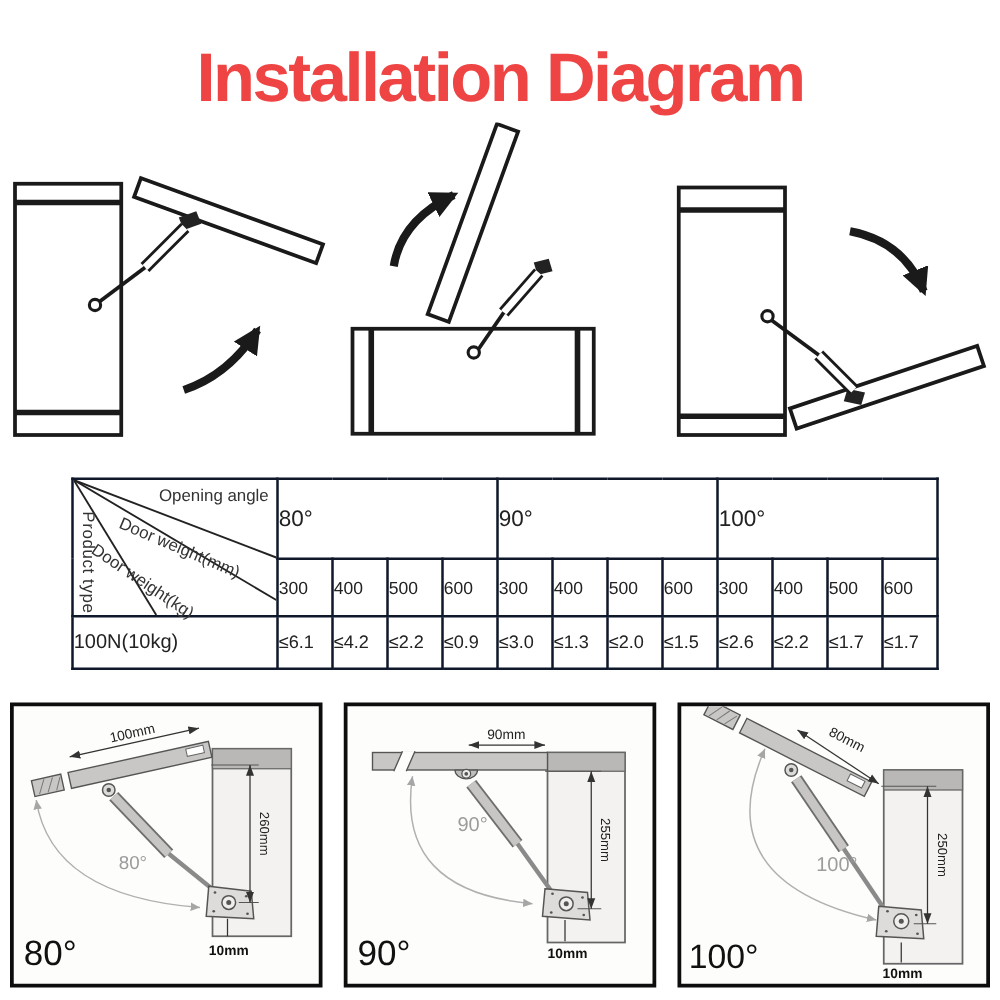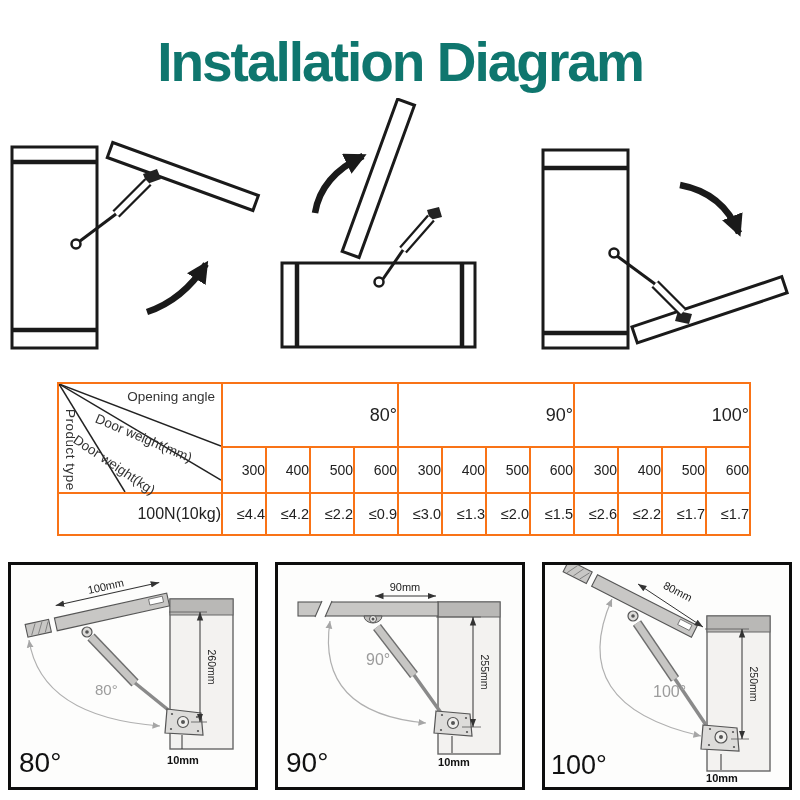--- a/index.html
+++ b/index.html
@@ -1,25 +1,25 @@
 <!DOCTYPE html>
 <html><head>
 <meta charset="utf-8">
 <style>
   html,body{margin:0;padding:0;background:#fff;}
   .page{position:relative;width:800px;height:800px;background:#fff;overflow:hidden;
         font-family:"Liberation Sans",sans-serif;color:#111;}
   .title{position:absolute;top:30px;left:0;width:800px;text-align:center;
-         font-size:55px;font-weight:bold;letter-spacing:-2px;color:#0f766e;
+         font-size:55px;font-weight:bold;letter-spacing:-2px;color:#ef4444;
          font-family:"Liberation Sans",sans-serif;}
   .diagrams{position:absolute;top:98px;left:0;width:800px;height:277px;display:flex;}
   .diagrams svg{display:block;}
   
   .spec-table{position:absolute;top:382px;left:57px;border-collapse:collapse;table-layout:fixed;}
-  .spec-table td{border:2px solid #f97316;text-align:right;vertical-align:middle;
+  .spec-table td{border:2px solid #0f172a;text-align:left;vertical-align:middle;
                  font-family:"Liberation Sans",sans-serif;color:#222;padding:0;}
   td.corner{position:relative;width:162px;height:108px;padding:0;}
   td.angle{height:62px;font-size:18px;}
   td.wcol{height:44px;font-size:14px;}
   td.rowlabel{height:40px;font-size:16px;}
   td.val{height:40px;font-size:14.5px;}
   .corner svg{position:absolute;left:0;top:0;width:100%;height:100%;}
   .corner .lbl{position:absolute;white-space:nowrap;font-size:13.5px;color:#333;}
   .lbl-oa{top:5px;right:6px;font-size:14.5px;}
   .lbl-mm{left:40px;top:27px;transform:rotate(23deg);transform-origin:left top;}
@@ -136,21 +136,21 @@
       <td class="wcol">400</td>
       <td class="wcol">500</td>
       <td class="wcol">600</td>
       <td class="wcol">300</td>
       <td class="wcol">400</td>
       <td class="wcol">500</td>
       <td class="wcol">600</td>
     </tr>
     <tr>
       <td class="rowlabel">100N(10kg)</td>
-      <td class="val">≤4.4</td>
+      <td class="val">≤6.1</td>
       <td class="val">≤4.2</td>
       <td class="val">≤2.2</td>
       <td class="val">≤0.9</td>
       <td class="val">≤3.0</td>
       <td class="val">≤1.3</td>
       <td class="val">≤2.0</td>
       <td class="val">≤1.5</td>
       <td class="val">≤2.6</td>
       <td class="val">≤2.2</td>
       <td class="val">≤1.7</td>

